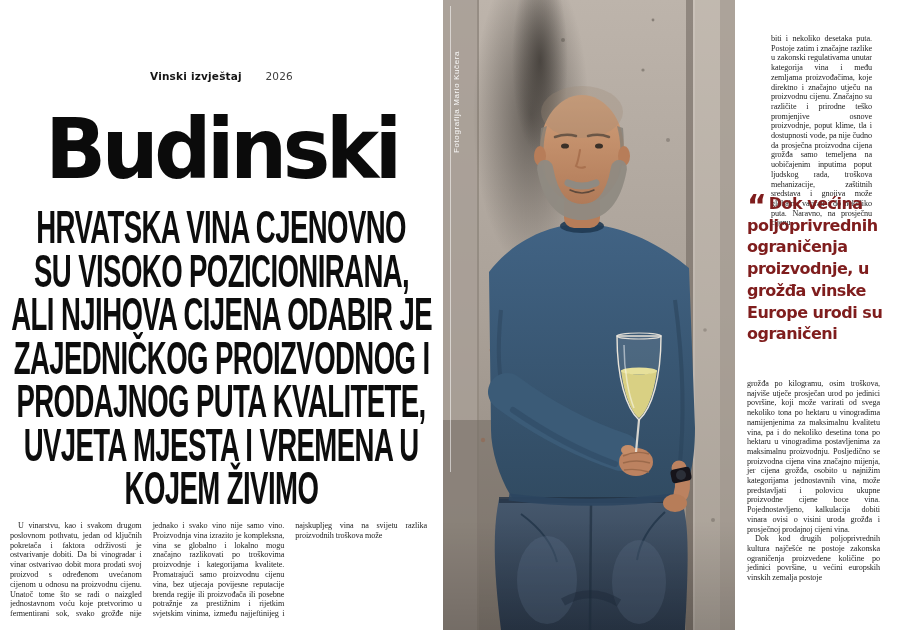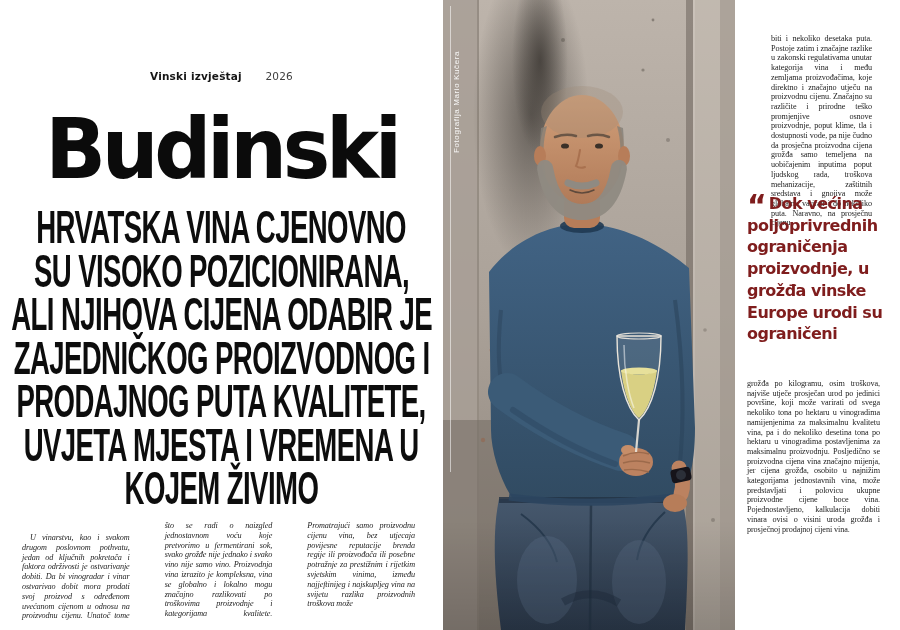--- a/index.html
+++ b/index.html
@@ -16,21 +16,21 @@
           font-family:"DejaVu Sans",sans-serif;font-weight:800;font-size:84px;line-height:86px;
           letter-spacing:-4.5px;color:#0b0b0b;transform:scaleX(.95);}
   .headline{position:absolute;top:206px;left:0;width:100%;display:flex;flex-direction:column;
           align-items:center;}
   .hl{font-family:"Liberation Sans",sans-serif;font-weight:700;font-size:46px;line-height:43.5px;
           white-space:nowrap;letter-spacing:-1px;color:#0d0d0d;transform:scaleX(.60);
           transform-origin:50% 50%;}
   .intro{position:absolute;left:10px;top:521px;width:417px;height:104px;
           column-count:3;column-gap:11px;column-fill:auto;
           font-size:8.2px;line-height:9.8px;text-align:justify;letter-spacing:-.1px;overflow:hidden;}
-  .intro p{margin:12px;text-indent:8px;font-style:italic;}
+  .intro p{margin:0;text-indent:8px;}
 
   
   .photo{position:absolute;left:443px;top:0;width:292px;height:630px;overflow:hidden;background:#aaa198;}
   .photo svg{display:block;}
   .credit-rule{position:absolute;left:7px;top:6px;width:1px;height:466px;background:rgba(255,255,255,.55);}
   .credit{position:absolute;left:9px;top:153px;transform:rotate(-90deg);transform-origin:0 0;
           font-family:"Liberation Sans",sans-serif;font-size:8px;letter-spacing:.6px;
           color:rgba(255,255,255,.92);white-space:nowrap;}
 
   
@@ -199,16 +199,17 @@
       <div class="qline">poljoprivrednih</div>
       <div class="qline">ograničenja</div>
       <div class="qline">proizvodnje, u</div>
       <div class="qline">grožđa vinske</div>
       <div class="qline">Europe urodi su</div>
       <div class="qline">ograničeni</div>
     </div>
 
     <div class="rc-body2">
       <p>grožđa po kilogramu, osim troškova, najviše utječe prosječan urod po jedinici površine, koji može varirati od svega nekoliko tona po hektaru u vinogradima namijenjenima za maksimalnu kvalitetu vina, pa i do nekoliko desetina tona po hektaru u vinogradima postavljenima za maksimalnu proizvodnju. Posljedično se proizvodna cijena vina značajno mijenja, jer cijena grožđa, osobito u najnižim kategorijama jednostavnih vina, može predstavljati i polovicu ukupne proizvodne cijene boce vina. Pojednostavljeno, kalkulacija dobiti vinara ovisi o visini uroda grožđa i prosječnoj prodajnoj cijeni vina.</p>
+      <p class="p3">Dok kod drugih poljoprivrednih kultura najčešće ne postoje zakonska ograničenja proizvedene količine po jedinici površine, u većini europskih vinskih zemalja postoje</p>
     </div>
   </div>
 
 </div>
 
 </body></html>

